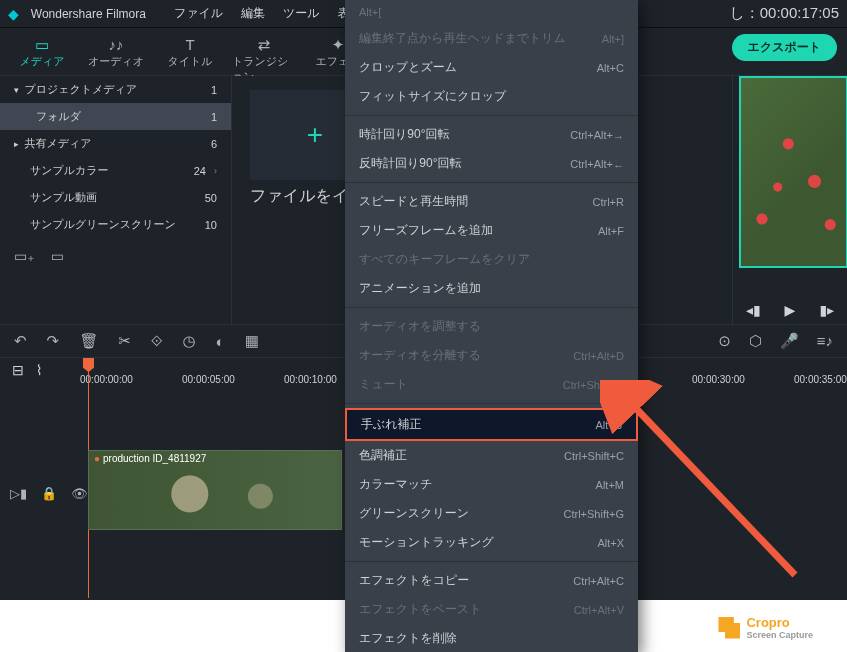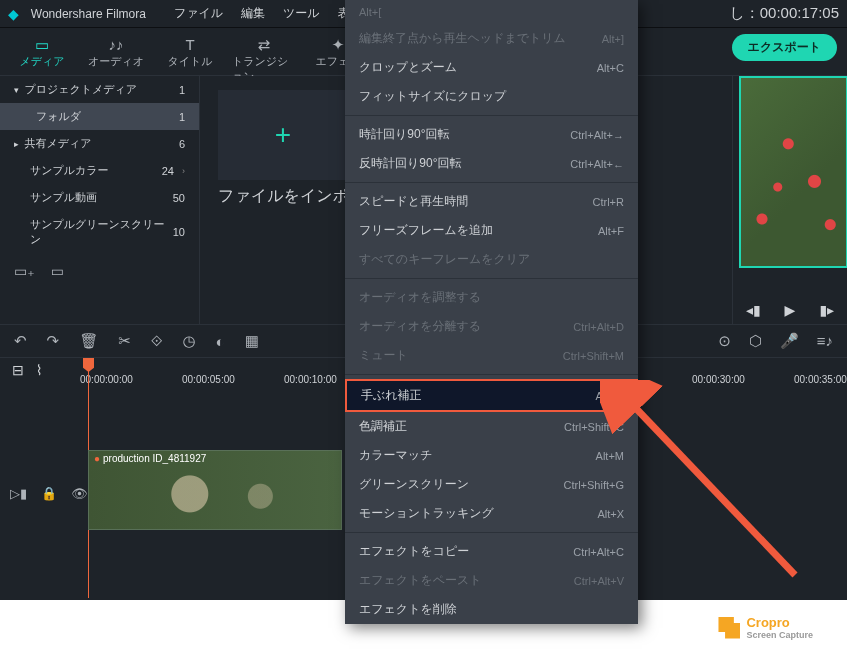--- a/index.html
+++ b/index.html
@@ -17,21 +17,21 @@
 
 .toptabs { display: flex; align-items: flex-start; height: 48px; gap: 10px; padding: 6px 10px 0; background: #1e2329; border-bottom: 1px solid #2b3139; }
 .toptab { display: flex; flex-direction: column; align-items: center; width: 64px; gap: 2px; color: #aeb3b9; font-size: 11px; padding-top: 2px; }
 .toptab.active { color: #22d6c4; }
 .toptab .ico { font-size: 15px; height: 16px; }
 .toptab-right { margin-left: auto; display: flex; align-items: center; gap: 14px; }
 .expbtn { background: #1fd6b2; color: #0d2d25; border: none; border-radius: 14px; padding: 5px 16px; font-size: 12px; font-weight: 600; }
 
 
 .middle { display: flex; height: 248px; }
-.sidebar { width: 200px; background: #1e2329; border-right: 1px solid #2b3139; }
+.sidebar { width: 232px; background: #1e2329; border-right: 1px solid #2b3139; }
 .tri { font-size: 9px; margin-right: 6px; }
 .sidebar-item { display: flex; align-items: center; padding: 6px 14px; font-size: 11px; color: #cfd2d6; justify-content: space-between; }
 .sidebar-item.selected { background: #404752; }
 .sidebar-item .caret { font-size: 9px; color: #888; }
 .sidebar-foot { display: flex; gap: 16px; padding: 10px 14px; color: #aeb3b9; font-size: 14px; }
 
 .panel { flex: 1; background: #1e2329; position: relative; }
 .panelbar { display: flex; align-items: center; gap: 10px; padding: 8px 12px; }
 .importbtn { background: #2f353e; border: none; color: #cfd2d6; font-size: 11px; padding: 5px 14px; border-radius: 3px; display: inline-flex; align-items: center; gap: 10px; }
 .panelbar-right { margin-left: auto; display: flex; gap: 14px; color: #aeb3b9; font-size: 14px; }
@@ -250,20 +250,24 @@
         <span class="shortcut">Ctrl+R</span>
       </div>
       <div class="ctx-item">
         <span>フリーズフレームを追加</span>
         <span class="shortcut">Alt+F</span>
       </div>
       <div class="ctx-item disabled">
         <span>すべてのキーフレームをクリア</span>
         <span class="shortcut"></span>
       </div>
+      <div class="ctx-item">
+        <span>アニメーションを追加</span>
+        <span class="shortcut"></span>
+      </div>
       <div class="ctx-sep"></div>
       <div class="ctx-item disabled">
         <span>オーディオを調整する</span>
         <span class="shortcut"></span>
       </div>
       <div class="ctx-item disabled">
         <span>オーディオを分離する</span>
         <span class="shortcut">Ctrl+Alt+D</span>
       </div>
       <div class="ctx-item disabled">

